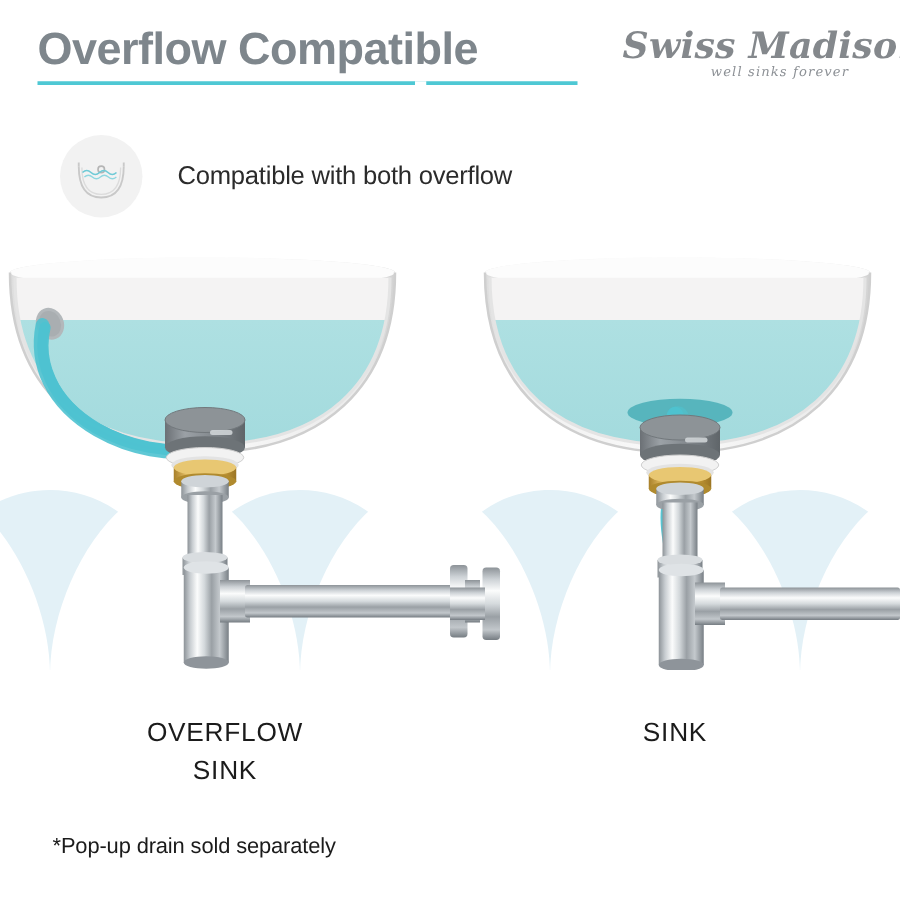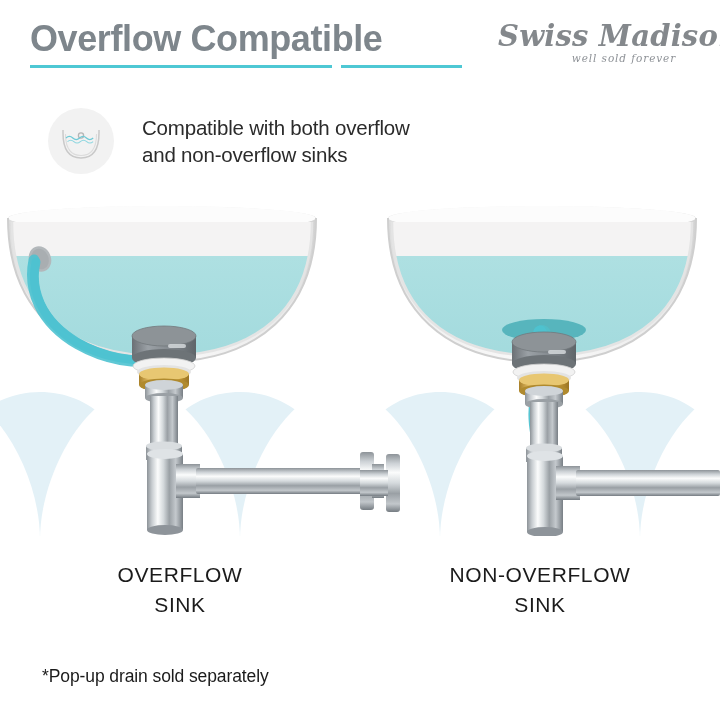--- a/index.html
+++ b/index.html
@@ -145,21 +145,21 @@
     top: 196px;
     width: 720px;
     height: 340px;
     z-index: 3;
   }
 
   
   .captions {
     position: absolute;
     left: 0;
-    top: 560px;
+    top: 572px;
     width: 720px;
     z-index: 5;
     display: flex;
   }
   .caption {
     width: 360px;
     text-align: center;
     font-family: "Liberation Sans", sans-serif;
     font-size: 21px;
     letter-spacing: 0.6px;
@@ -232,42 +232,41 @@
 
   <div class="header">
     <div class="title-wrap">
       <h1 class="page-title">Overflow Compatible</h1>
       <div class="title-underline"></div>
       <div class="title-underline-gap"></div>
     </div>
 
     <div class="brand-logo">
       <div class="brand-name"><span>Swiss Madison</span></div>
-      <div class="brand-tagline">well sold forever</div>
+      <div class="brand-tagline">well sinks forever</div>
     </div>
   </div>
 
   <div class="feature-row">
     <div class="feature-badge">
       <svg width="66" height="66" viewBox="0 0 66 66" xmlns="http://www.w3.org/2000/svg">
 
         <path d="M 15,25 C 15,44 23,50 33,50 C 43,50 51,44 51,25" fill="none" stroke="#c9c9c9" stroke-width="1.5"></path>
         <path d="M 15,25 L 15,22 M 51,25 L 51,22" fill="none" stroke="#c9c9c9" stroke-width="1.5"></path>
 
         <path d="M 17.5,26 C 17.5,42.5 24.5,47.5 33,47.5 C 41.5,47.5 48.5,42.5 48.5,26" fill="none" stroke="#dcdcdc" stroke-width="1.1"></path>
 
         <circle cx="33" cy="27.5" r="2.6" fill="none" stroke="#b5b5b5" stroke-width="1.3"></circle>
 
         <path d="M 18,30 q 3.4,-3.2 6.8,0 q 3.4,3.2 6.8,0 q 3.4,-3.2 6.8,0 q 3.4,3.2 6.8,0" fill="none" stroke="#6fcad6" stroke-width="1.25"></path>
         <path d="M 19.5,33.6 q 3.2,-2.8 6.4,0 q 3.2,2.8 6.4,0 q 3.2,-2.8 6.4,0 q 3.2,2.8 6.4,0" fill="none" stroke="#8fd7e0" stroke-width="1.1"></path>
       </svg>
     </div>
     <div class="feature-text">
       <span class="line">Compatible with both overflow</span>
-      <span class="line">and non-overflow sinks</span>
     </div>
   </div>
 
   <svg class="illustrations" viewBox="0 0 720 340" width="720" height="340" xmlns="http://www.w3.org/2000/svg">
     <defs>
 
       <linearGradient id="chromeH" x1="0" y1="0" x2="1" y2="0">
         <stop offset="0%" stop-color="#8d9398"></stop>
         <stop offset="14%" stop-color="#c8cdd1"></stop>
         <stop offset="30%" stop-color="#fbfcfc"></stop>
@@ -461,20 +460,19 @@
       </g>
     </g>
   </svg>
 
   <div class="captions">
     <div class="caption">
       <span class="line">OVERFLOW</span>
       <span class="line">SINK</span>
     </div>
     <div class="caption">
-      <span class="line">NON-OVERFLOW</span>
       <span class="line">SINK</span>
     </div>
   </div>
 
   <div class="footnote">*Pop-up drain sold separately</div>
 
 </div>
 
 </body></html>

